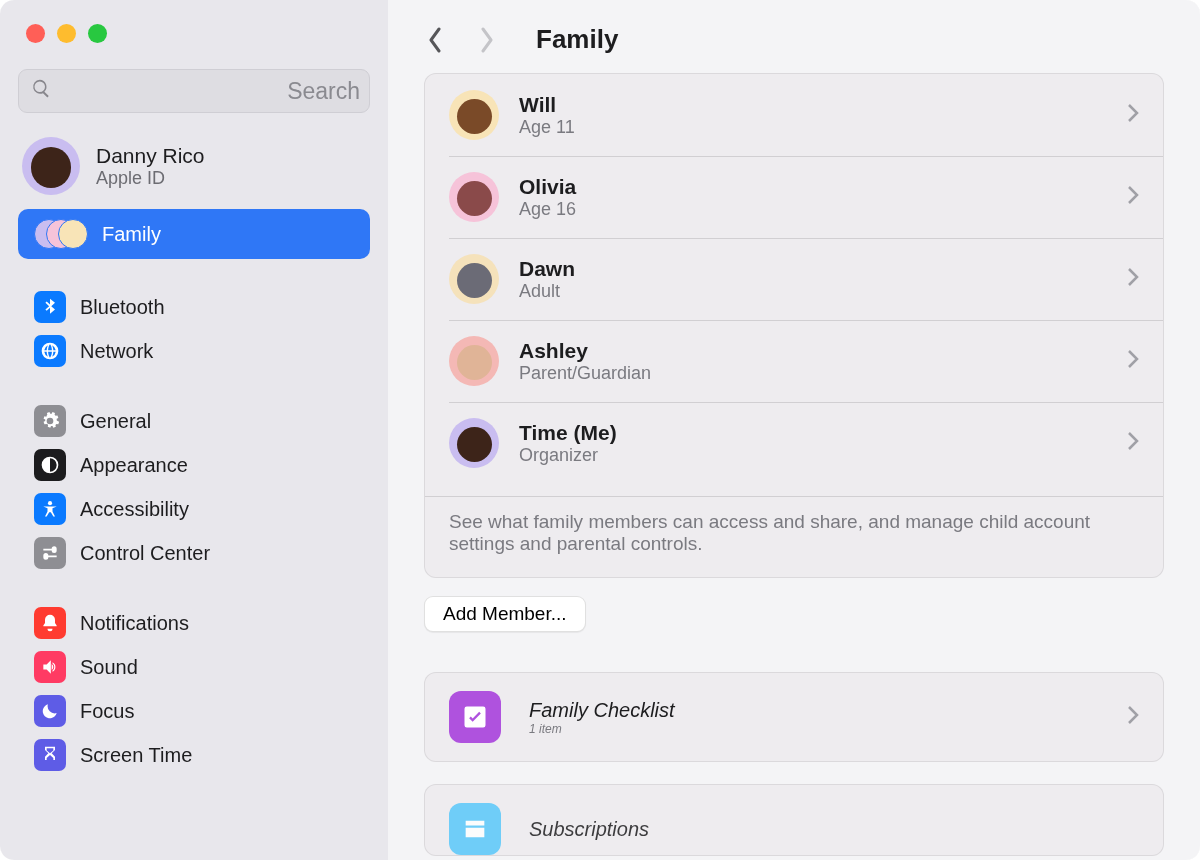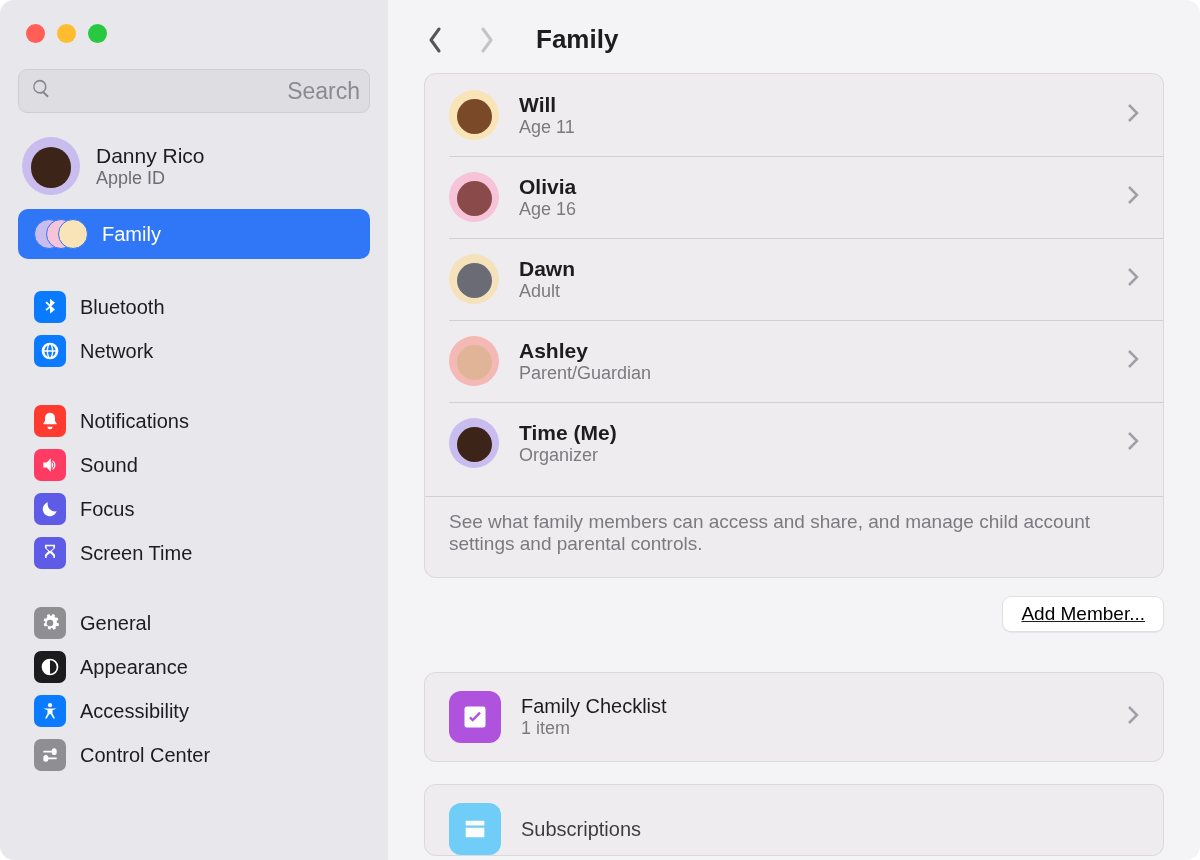--- a/index.html
+++ b/index.html
@@ -181,37 +181,38 @@
   .chev svg { width: 12px; height: 20px; stroke:#a0a0a6; fill:none; stroke-width:2.5; }
 
   .panel-footer {
     padding: 14px 24px 22px 24px;
     font-size: 19px;
     color: var(--text-secondary);
     border-top: 1px solid var(--divider);
     margin-top: 12px;
   }
 
-  .actions { display:flex; justify-content:flex-end; padding: 18px 0 40px 0; text-decoration: underline; }
+  .actions { display:flex; justify-content:flex-start; padding: 18px 0 40px 0; }
   .btn {
     background: #fff;
     border: 1px solid rgba(0,0,0,0.12);
     border-radius: 9px;
     font-size: 19px;
     padding: 6px 18px;
     box-shadow: 0 1px 1px rgba(0,0,0,0.06);
     cursor:default;
   }
 
   .list-item {
     display:flex;
     align-items:center;
-    gap: 20px;
+    gap: 28px;
     padding: 18px 24px;
     cursor:default;
+    font-style:italic;
   }
   .sq-icon {
     width: 52px; height:52px; border-radius: 12px;
     display:flex;align-items:center;justify-content:center;
   }
   .sq-icon svg { width:28px;height:28px;fill:#fff; }
 
   .partial {
     margin-top: 22px;
   }
@@ -278,54 +279,20 @@
               <div class="nav-icon" style="background:#0a7aff">
                 <svg viewBox="0 0 24 24">
                   <path d="M12 2a10 10 0 100 20 10 10 0 000-20zm6.9 9H16c-.1-2.3-.7-4.4-1.6-6A8 8 0 0118.9 11zM12 4c1.2 1.3 2.1 3.8 2.3 7H9.7C9.9 7.8 10.8 5.3 12 4zM9.6 5C8.7 6.6 8.1 8.7 8 11H5.1A8 8 0 019.6 5zM5.1 13H8c.1 2.3.7 4.4 1.6 6A8 8 0 015.1 13zM12 20c-1.2-1.3-2.1-3.8-2.3-7h4.6c-.2 3.2-1.1 5.7-2.3 7zm2.4-1c.9-1.6 1.5-3.7 1.6-6h2.9a8 8 0 01-4.5 6z"></path>
                 </svg>
               </div>
               <span>Network</span>
             </div>
           </div>
           <div class="nav-group">
             <div class="nav-item">
-              <div class="nav-icon" style="background:#ff3b30">
-                <svg viewBox="0 0 24 24">
-                  <path d="M12 2a6 6 0 00-6 6v4l-2 3v1h16v-1l-2-3V8a6 6 0 00-6-6zm0 20a3 3 0 003-3H9a3 3 0 003 3z"></path>
-                </svg>
-              </div>
-              <span>Notifications</span>
-            </div>
-            <div class="nav-item">
-              <div class="nav-icon" style="background:#ff3b63">
-                <svg viewBox="0 0 24 24">
-                  <path d="M4 9v6h4l5 5V4L8 9H4zm12 3a4 4 0 00-2-3.5v7A4 4 0 0016 12zm2.5 0a6.5 6.5 0 00-3.5-5.8v1.7a5 5 0 010 8.2v1.7A6.5 6.5 0 0018.5 12z"></path>
-                </svg>
-              </div>
-              <span>Sound</span>
-            </div>
-            <div class="nav-item">
-              <div class="nav-icon" style="background:#5e5ce6">
-                <svg viewBox="0 0 24 24">
-                  <path d="M20 14.5A8.5 8.5 0 019.5 4 8.5 8.5 0 1020 14.5z"></path>
-                </svg>
-              </div>
-              <span>Focus</span>
-            </div>
-            <div class="nav-item">
-              <div class="nav-icon" style="background:#5e5ce6">
-                <svg viewBox="0 0 24 24">
-                  <path d="M6 2h12v4l-4 4 4 4v4H6v-4l4-4-4-4V2zm2 2v2.5L12 10l4-3.5V4H8zm0 14h8v-2.5L12 12l-4 3.5V18z"></path>
-                </svg>
-              </div>
-              <span>Screen Time</span>
-            </div>
-          </div>
-          <div class="nav-group">
-            <div class="nav-item">
               <div class="nav-icon" style="background:#8e8e93">
                 <svg viewBox="0 0 24 24">
                   <path d="M12 8a4 4 0 100 8 4 4 0 000-8zm9 4l2 1-1 3-2.3-.5a7 7 0 01-1.2 1.2l.5 2.3-3 1-1-2a7 7 0 01-1.7 0l-1 2-3-1 .5-2.3a7 7 0 01-1.2-1.2L5.3 16l-1-3 2-1a7 7 0 010-1.7l-2-1 1-3 2.3.5A7 7 0 018.8 4.6L8.3 2.3l3-1 1 2a7 7 0 011.7 0l1-2 3 1-.5 2.3a7 7 0 011.2 1.2l2.3-.5 1 3-2 1a7 7 0 010 1.7z"></path>
                 </svg>
               </div>
               <span>General</span>
             </div>
             <div class="nav-item">
               <div class="nav-icon" style="background:#1c1c1e">
                 <svg viewBox="0 0 24 24">
@@ -344,20 +311,54 @@
               </div>
               <span>Accessibility</span>
             </div>
             <div class="nav-item">
               <div class="nav-icon" style="background:#8e8e93">
                 <svg viewBox="0 0 24 24">
                   <path d="M4 7h10a3 3 0 016 0h0v2h0a3 3 0 01-6 0H4V7zm16 8H10a3 3 0 00-6 0h0v2h0a3 3 0 006 0h10v-2z"></path>
                 </svg>
               </div>
               <span>Control Center</span>
+            </div>
+          </div>
+          <div class="nav-group">
+            <div class="nav-item">
+              <div class="nav-icon" style="background:#ff3b30">
+                <svg viewBox="0 0 24 24">
+                  <path d="M12 2a6 6 0 00-6 6v4l-2 3v1h16v-1l-2-3V8a6 6 0 00-6-6zm0 20a3 3 0 003-3H9a3 3 0 003 3z"></path>
+                </svg>
+              </div>
+              <span>Notifications</span>
+            </div>
+            <div class="nav-item">
+              <div class="nav-icon" style="background:#ff3b63">
+                <svg viewBox="0 0 24 24">
+                  <path d="M4 9v6h4l5 5V4L8 9H4zm12 3a4 4 0 00-2-3.5v7A4 4 0 0016 12zm2.5 0a6.5 6.5 0 00-3.5-5.8v1.7a5 5 0 010 8.2v1.7A6.5 6.5 0 0018.5 12z"></path>
+                </svg>
+              </div>
+              <span>Sound</span>
+            </div>
+            <div class="nav-item">
+              <div class="nav-icon" style="background:#5e5ce6">
+                <svg viewBox="0 0 24 24">
+                  <path d="M20 14.5A8.5 8.5 0 019.5 4 8.5 8.5 0 1020 14.5z"></path>
+                </svg>
+              </div>
+              <span>Focus</span>
+            </div>
+            <div class="nav-item">
+              <div class="nav-icon" style="background:#5e5ce6">
+                <svg viewBox="0 0 24 24">
+                  <path d="M6 2h12v4l-4 4 4 4v4H6v-4l4-4-4-4V2zm2 2v2.5L12 10l4-3.5V4H8zm0 14h8v-2.5L12 12l-4 3.5V18z"></path>
+                </svg>
+              </div>
+              <span>Screen Time</span>
             </div>
           </div>
         </div>
     </div>
   </aside>
 
   <main class="main">
     <div class="header">
       <div class="nav-arrow">
         <svg viewBox="0 0 16 26">
@@ -454,21 +455,21 @@
 
       <div class="panel">
         <div class="list-item">
           <div class="sq-icon" style="background:#af52de">
             <svg viewBox="0 0 24 24">
                 <path d="M5 3h14a2 2 0 012 2v14a2 2 0 01-2 2H5a2 2 0 01-2-2V5a2 2 0 012-2zm2 10l3 3 7-7-1.4-1.4L10 13.2l-1.6-1.6L7 13z"></path>
               </svg>
           </div>
           <div class="info">
             <div class="n">Family Checklist</div>
-            <div class="s" style="color:#7a7a80;font-size:18px">1 item</div>
+            <div class="s" style="color:#7a7a80;font-size:12px">1 item</div>
           </div>
           <div class="chev" style="margin-left:auto">
             <svg viewBox="0 0 12 20">
                 <path d="M2 2l8 8-8 8"></path>
               </svg>
           </div>
         </div>
       </div>
 
       <div class="panel partial">

